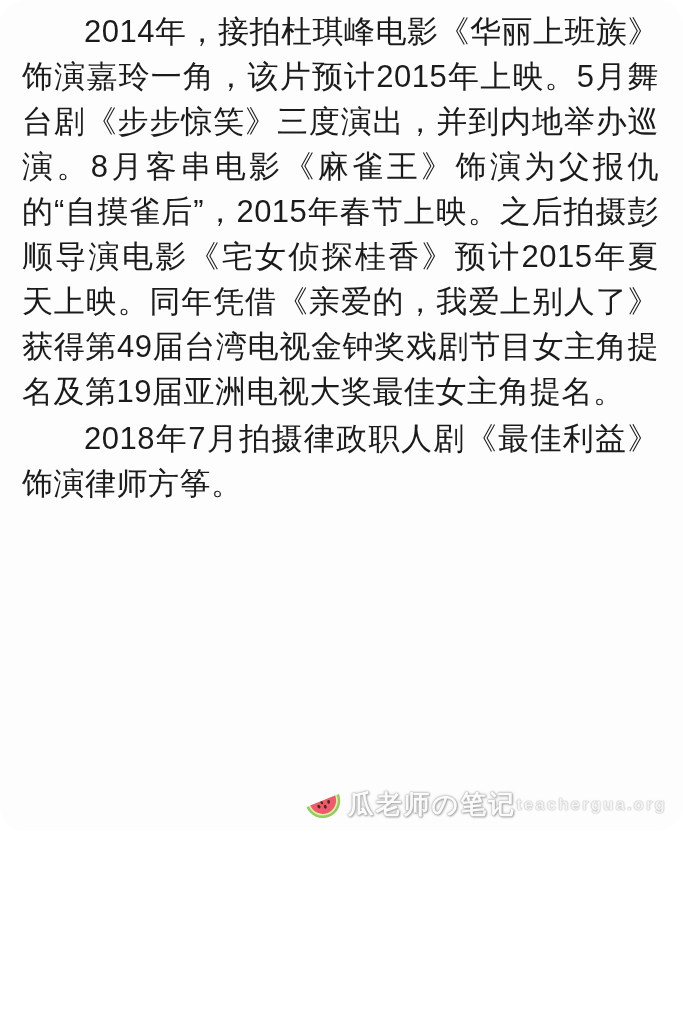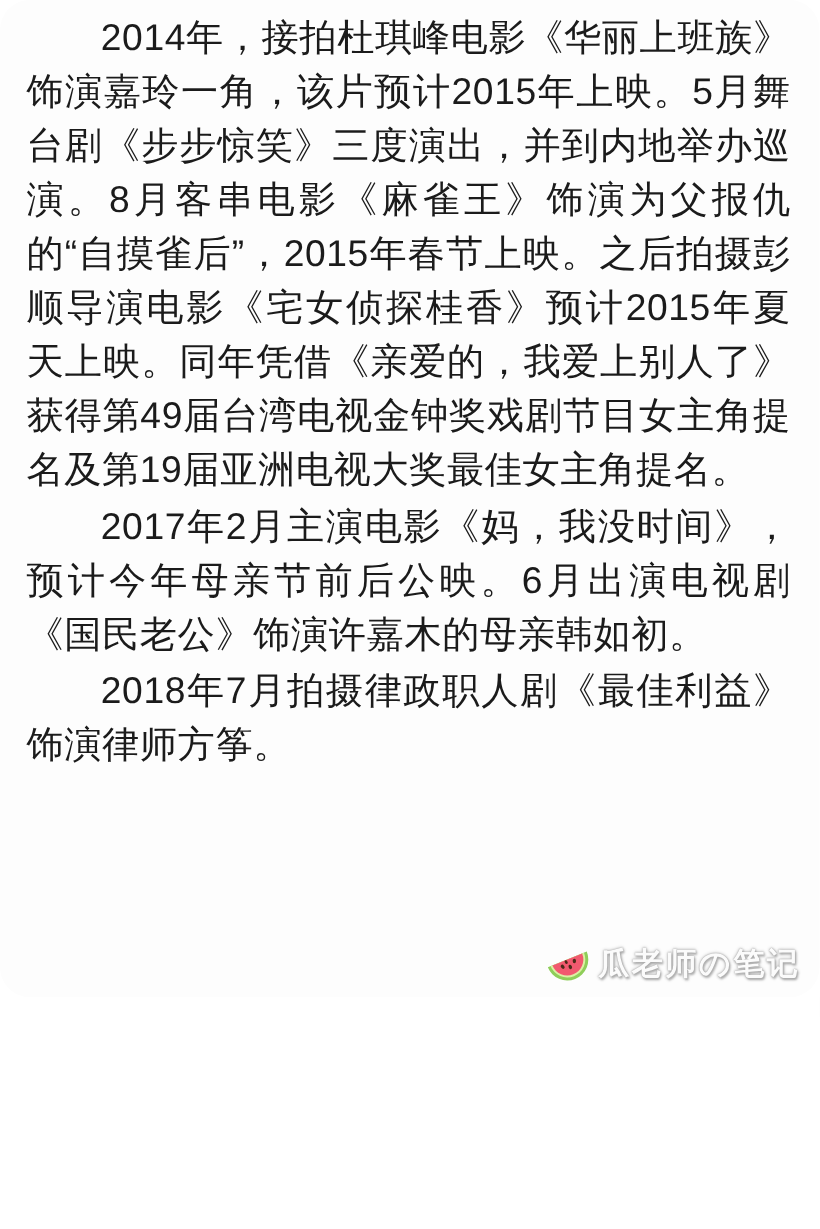--- a/index.html
+++ b/index.html
@@ -65,36 +65,36 @@
     flex: 0 0 auto;
   }
 </style>
 </head>
 <body>
 
 <div class="page">
 
   <div class="article">
     <p>2014年，接拍杜琪峰电影《华丽上班族》饰演嘉玲一角，该片预计2015年上映。5月舞台剧《步步惊笑》三度演出，并到内地举办巡演。8月客串电影《麻雀王》饰演为父报仇的“自摸雀后”，2015年春节上映。之后拍摄彭顺导演电影《宅女侦探桂香》预计2015年夏天上映。同年凭借《亲爱的，我爱上别人了》获得第49届台湾电视金钟奖戏剧节目女主角提名及第19届亚洲电视大奖最佳女主角提名。</p>
-    <p>2017年2月主演电影《妈，我没时间》，预计今年母亲节前后公映。6月出演电视剧《国民老公》饰演许嘉木的母亲韩如初。</p>
     <p>2018年7月拍摄律政职人剧《最佳利益》饰演律师方筝。</p>
   </div>
 
   <div class="watermark">
     <div class="watermark-row">
       <span>
         <svg class="watermelon" viewBox="0 0 48 48" xmlns="http://www.w3.org/2000/svg">
           <g transform="rotate(-22 24 26)">
             <path d="M3 22 A21 21 0 0 0 45 22 Z" fill="#8fce5a"></path>
             <path d="M6 22 A18 18 0 0 0 42 22 Z" fill="#dcf0a4"></path>
             <path d="M8 22 A16 16 0 0 0 40 22 Z" fill="#f1596f"></path>
             <ellipse cx="17" cy="27" rx="1.7" ry="2.3" fill="#4a2b18" transform="rotate(-18 17 27)"></ellipse>
             <ellipse cx="24" cy="30" rx="1.7" ry="2.3" fill="#4a2b18"></ellipse>
             <ellipse cx="30" cy="26" rx="1.7" ry="2.3" fill="#4a2b18" transform="rotate(18 30 26)"></ellipse>
             <ellipse cx="22" cy="24" rx="1.4" ry="2" fill="#4a2b18" transform="rotate(-8 22 24)"></ellipse>
           </g>
         </svg>
       </span>
       <span class="watermark-title">瓜老师の笔记</span>
     </div>
+    <div class="watermark-url">teachergua.org</div>
   </div>
 
 </div>
 
 </body></html>

